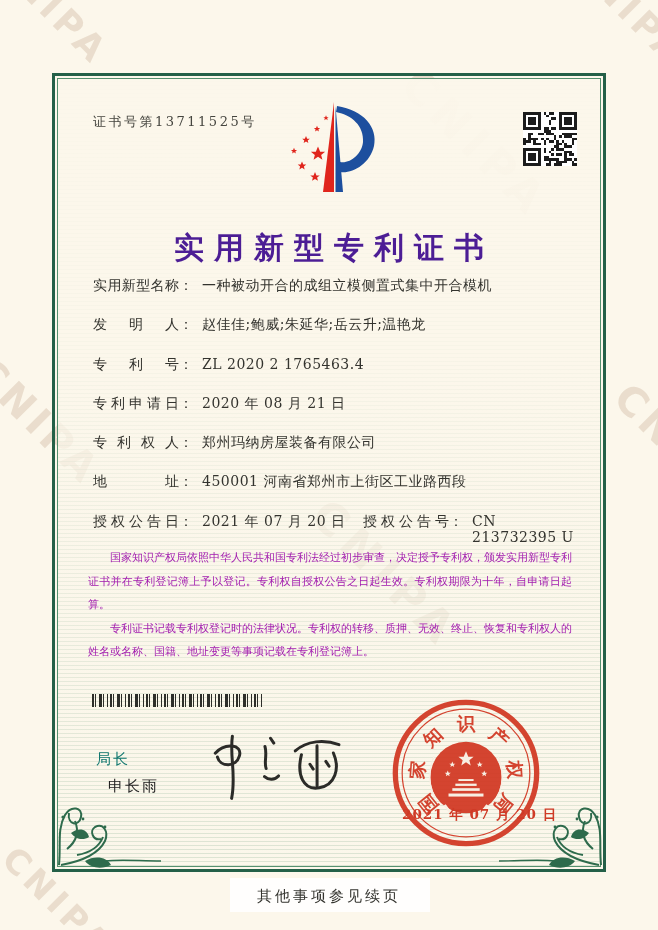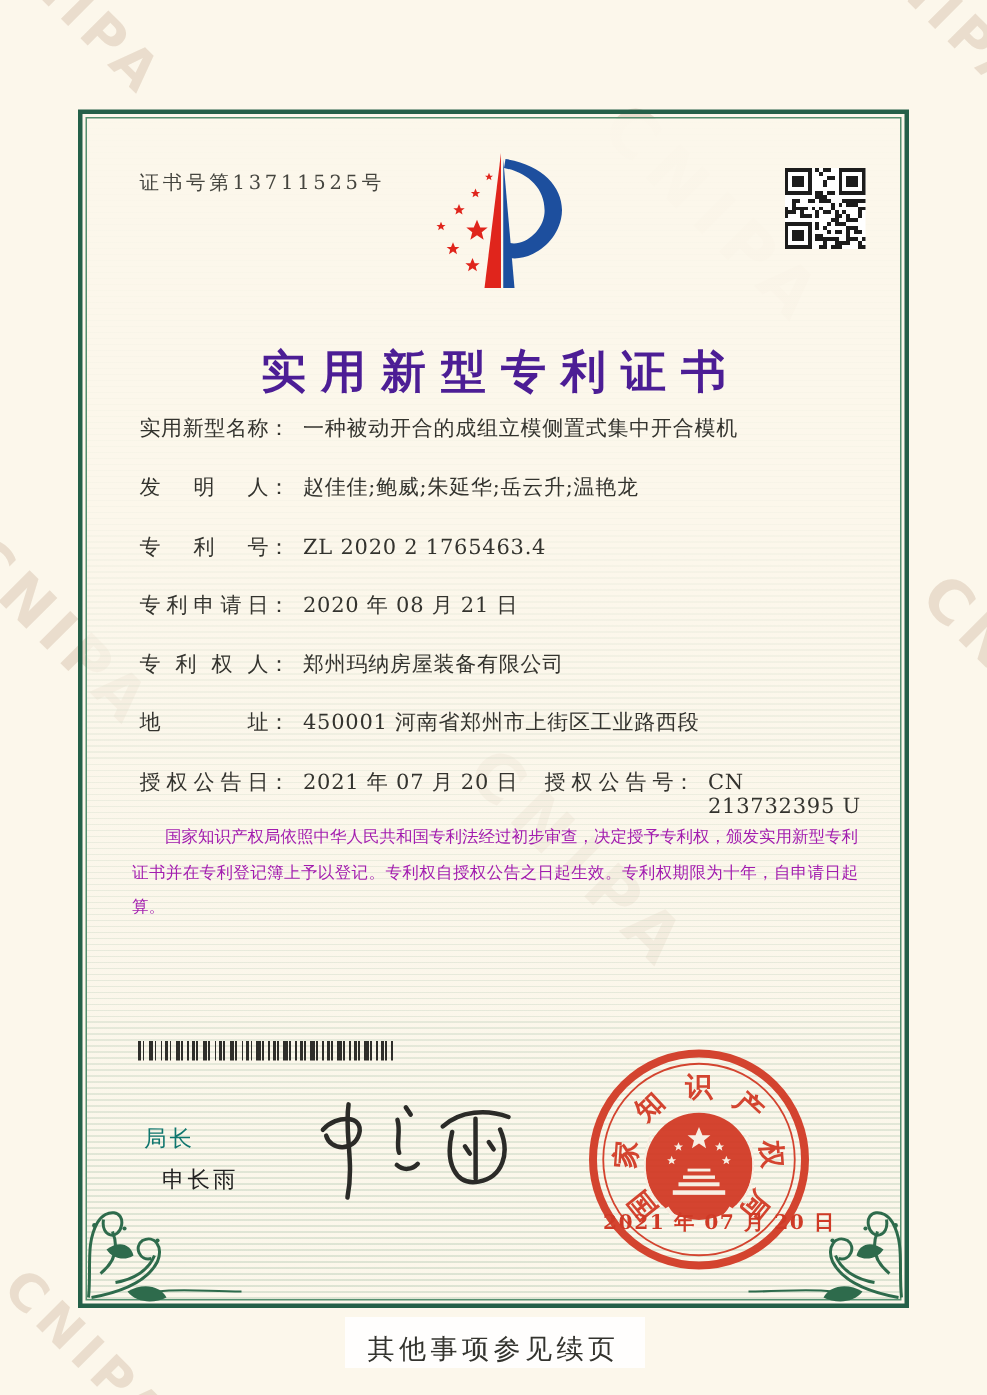--- a/index.html
+++ b/index.html
@@ -76,21 +76,21 @@
   .flourish { width:108px; height:112px; z-index:4; }
   .flourish.left  { left:55px; top:757px; }
   .flourish.right { left:497px; top:757px; transform:scaleX(-1); }
   .seal { left:390px; top:697px; width:152px; height:152px; z-index:5; opacity:.95; }
   .seal-date {
     left:402px; top:806px; z-index:6;
     font-size:13.5px; font-weight:bold; color:#cf3a26; letter-spacing:1px; white-space:nowrap;
   }
   .page-info { left:0; right:0; top:849px; text-align:center; font-size:12.5px; color:#3c3c36; letter-spacing:1px; }
   .footer-strip { left:230px; top:878px; width:200px; height:34px; background:rgba(255,255,255,.88); z-index:2; }
-  .footer-note { left:0; right:0; top:887px; text-align:center; font-size:18px; color:#33332e; letter-spacing:3px; z-index:3; }
+  .footer-note { left:0; right:0; top:887px; text-align:center; font-size:15px; color:#33332e; letter-spacing:3px; z-index:3; }
 </style>
 </head>
 <body>
 
 <div class="page">
 
   <div class="wm wm1">CNIPA</div>
   <div class="wm wm2">CNIPA</div>
   <div class="wm wm3">CNIPA</div>
   <div class="wm wm4">CNIPA</div>
@@ -284,20 +284,21 @@
       <span class="group2">
         <span class="flabel">授权公告号</span>
           <span class="fcolon">：</span>
           <span class="fvalue">CN 213732395 U</span>
       </span>
     </div>
   </div>
 
   <div class="abs notice">
     <p>国家知识产权局依照中华人民共和国专利法经过初步审查，决定授予专利权，颁发实用新型专利证书并在专利登记簿上予以登记。专利权自授权公告之日起生效。专利权期限为十年，自申请日起算。</p>
+    <p>专利证书记载专利权登记时的法律状况。专利权的转移、质押、无效、终止、恢复和专利权人的姓名或名称、国籍、地址变更等事项记载在专利登记簿上。</p>
   </div>
 
   <div class="abs barcode"></div>
 
   <div class="abs director-title">局长</div>
   <div class="abs director-name">申长雨</div>
 
   <svg class="abs signature" viewBox="0 0 152 84">
     <g fill="none" stroke="#2b2b28" stroke-width="3" stroke-linecap="round" transform="rotate(-3 76 42)">
       <path d="M34,10 C30,30 36,48 30,72"></path>

